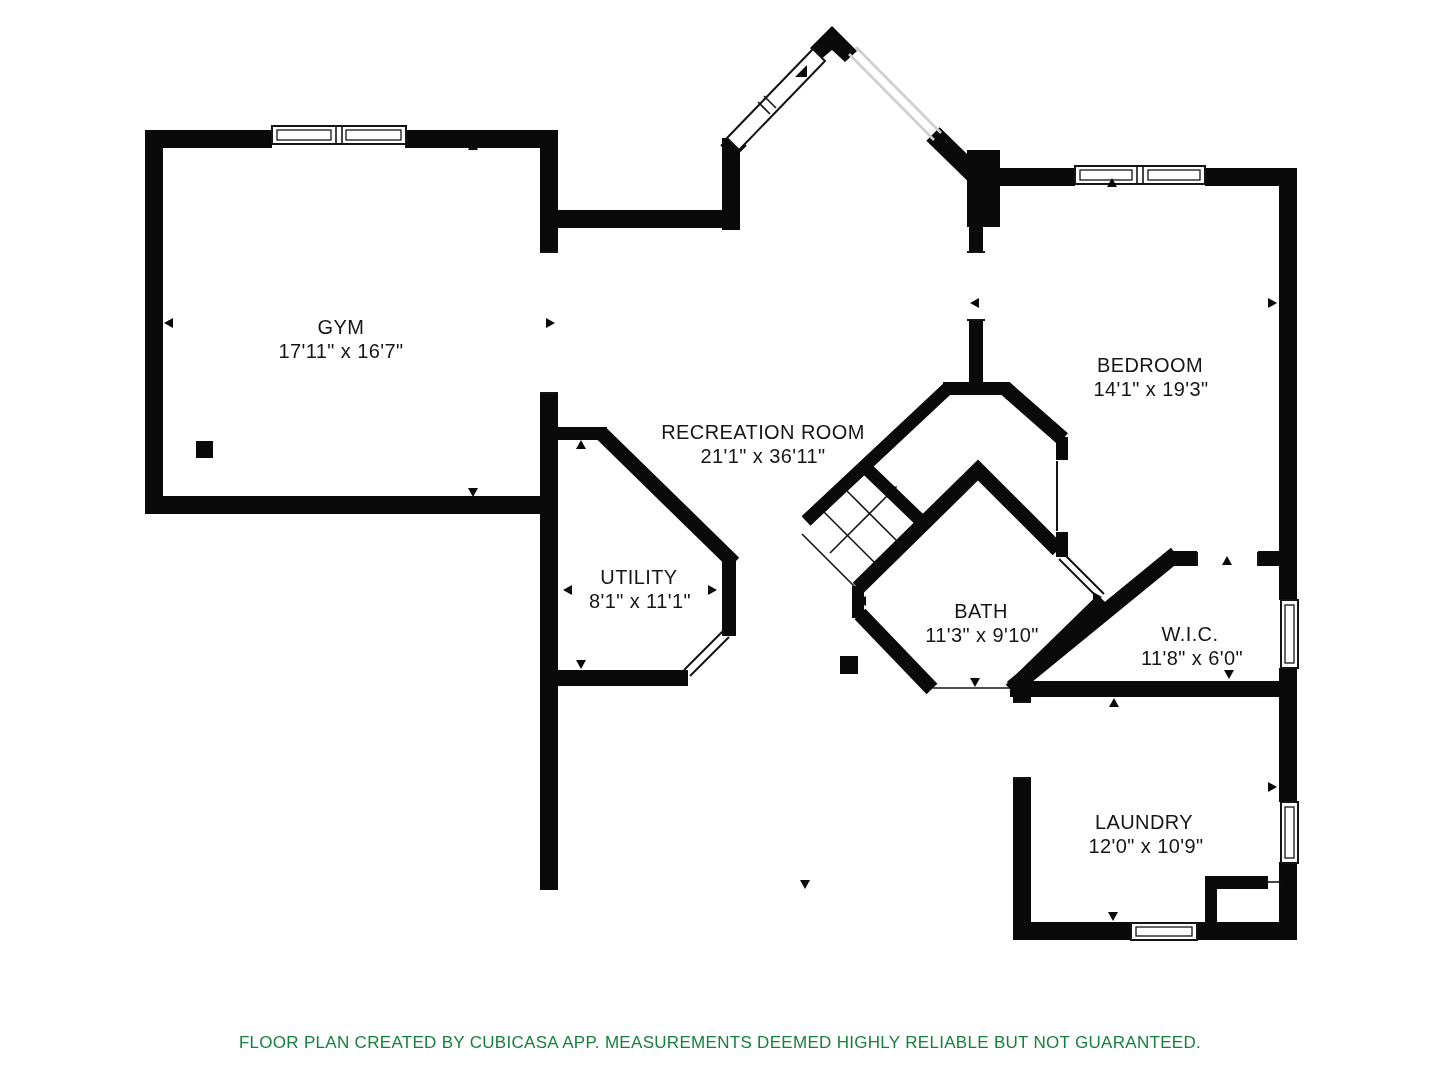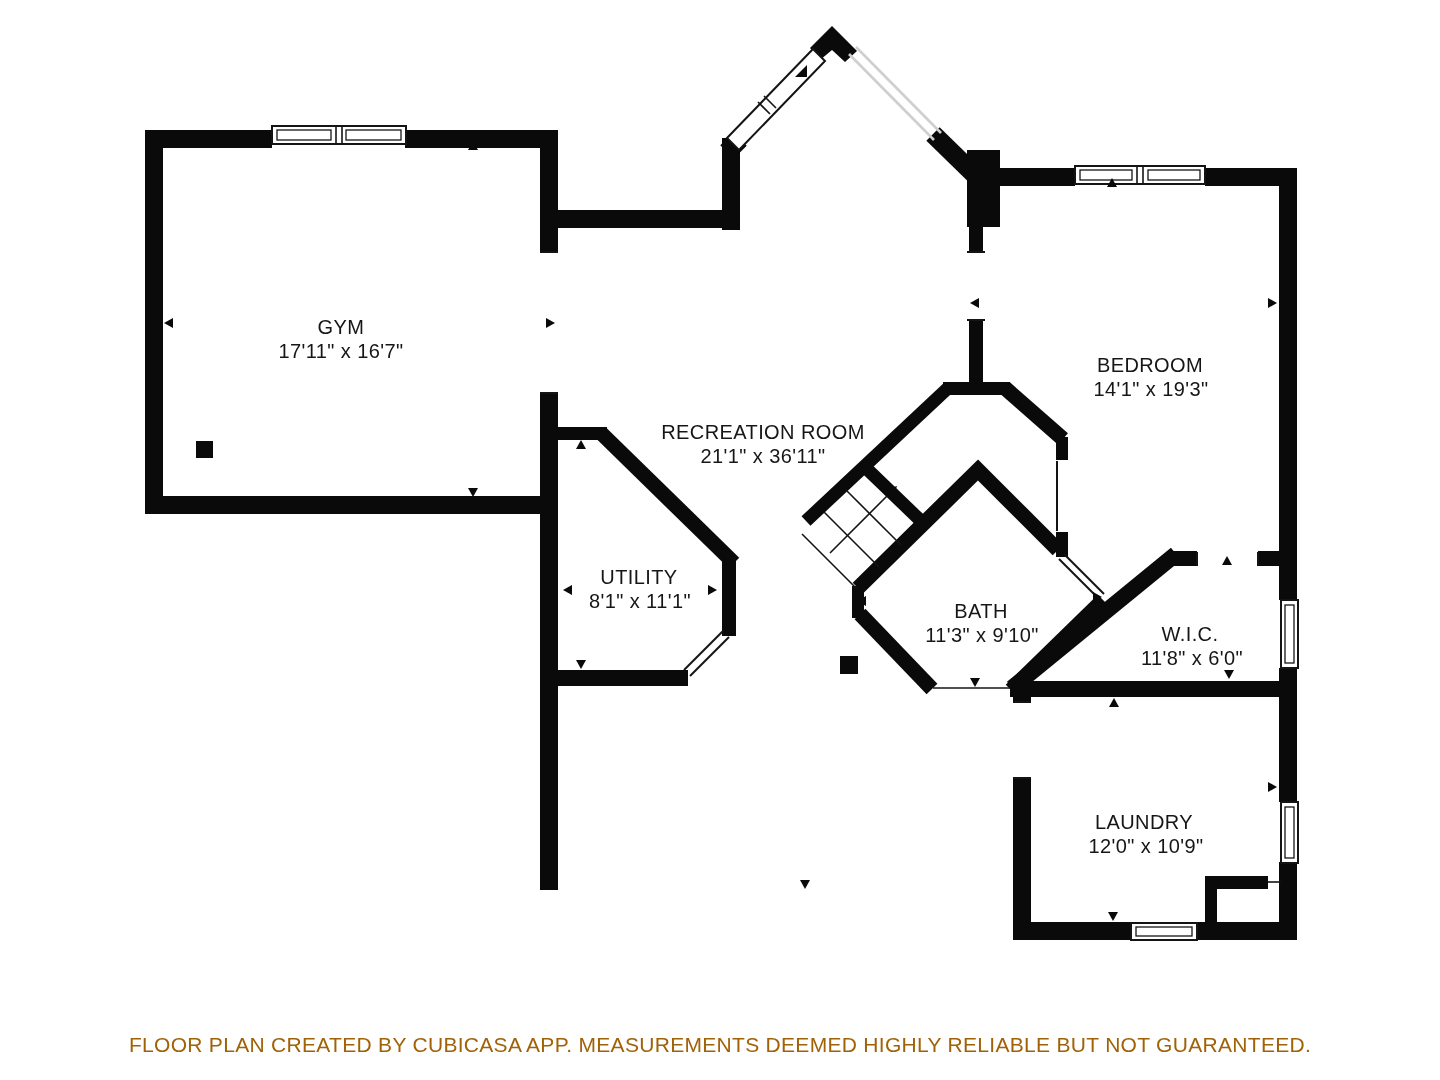--- a/index.html
+++ b/index.html
@@ -18,21 +18,21 @@
        text-anchor:middle;letter-spacing:0.4px;}
   #logo{position:absolute;left:2px;top:1022px;width:176px;height:56px;background:#58585a;
         display:flex;align-items:center;justify-content:center;}
   #logo .brand{font-family:"DejaVu Serif",serif;font-weight:bold;font-size:35px;color:#ffffff;
         letter-spacing:-1px;line-height:1;}
   #logo .star{color:#e87a2e;font-size:15px;margin-left:-15px;margin-top:-24px;}
   #logo .tm{color:#d8d8d8;font-size:8px;margin-top:-22px;margin-left:1px;}
   #logo .mls{font-family:"Liberation Sans",sans-serif;font-size:26px;color:#b7b7b9;
         margin-left:5px;margin-top:6px;letter-spacing:1px;}
   #footer{position:absolute;left:0;top:1033px;width:1440px;text-align:center;
-        color:#a16207;font-size:21px;letter-spacing:0.3px;}
+        color:#15803d;font-size:17px;letter-spacing:0.3px;}
 </style>
 </head>
 <body>
 
 <div id="stage">
 <svg width="1440" height="1080" viewBox="0 0 1440 1080">
 
   <g>
 
     <rect class="w" x="145" y="130" width="127" height="18"></rect>

